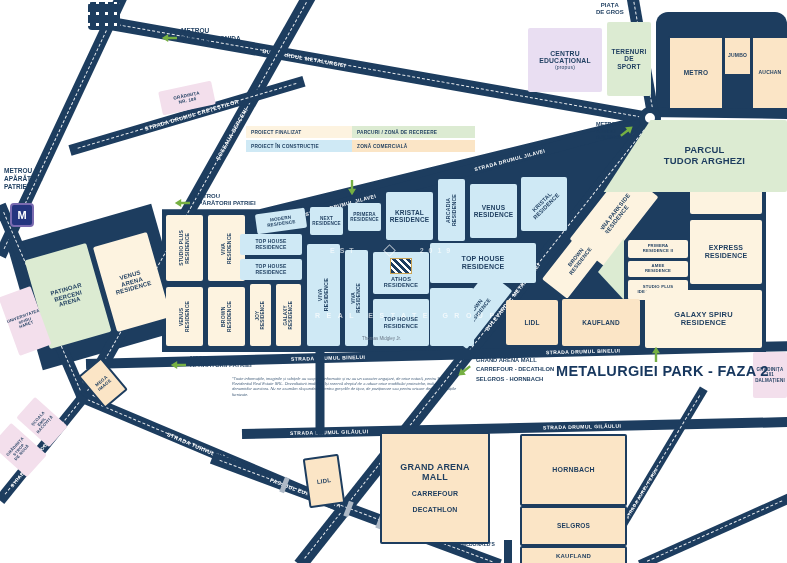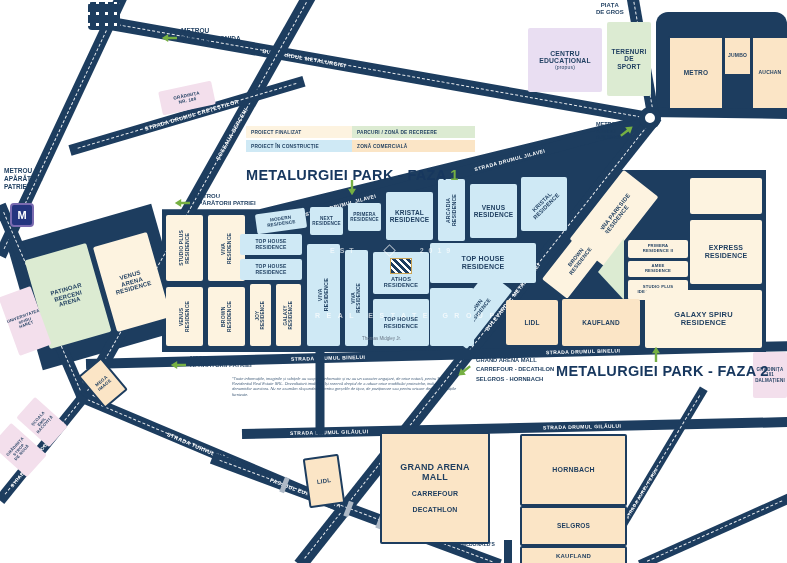--- a/index.html
+++ b/index.html
@@ -182,20 +182,22 @@
     <span>CENTRU
 EDUCAȚIONAL</span>
     <span style="font-size:5px;font-weight:400;">(propus)</span>
   </div>
   <div class="bk green" style="left:607px;top:22px;width:44px;height:74px;font-size:6.5px;"><span>TERENURI
 DE
 SPORT</span></div>
   <div class="bk comm outlined" style="left:668px;top:36px;width:52px;height:70px;font-size:6.5px;"><span>METRO</span></div>
   <div class="bk comm outlined" style="left:723px;top:36px;width:25px;height:36px;font-size:5px;"><span>JUMBO</span></div>
   <div class="bk comm outlined" style="left:751px;top:36px;width:34px;height:70px;font-size:5px;"><span>AUCHAN</span></div>
+  <div class="bk green" style="left:592px;top:120px;width:195px;height:72px;font-size:9.5px;clip-path:polygon(30% 0,100% 0,100% 100%,6% 100%);padding-left:30px;box-sizing:border-box;"><span>PARCUL
+TUDOR ARGHEZI</span></div>
 
   <div class="bk green" style="left:36px;top:250px;width:64px;height:92px;font-size:6px;transform:rotate(-16deg);"><span>PATINOAR
 BERCENI
 ARENA</span></div>
   <div class="bk cream" style="left:104px;top:238px;width:56px;height:88px;font-size:6px;transform:rotate(-16deg);"><span>VENUS
 ARENA
 RESIDENCE</span></div>
 
   <div class="bk pink" style="left:160px;top:86px;width:54px;height:24px;font-size:4.5px;transform:rotate(-12deg);"><span>GRĂDINIȚA
 NR. 186</span></div>
@@ -231,23 +233,20 @@
   <div class="chip" style="left:246px;top:140px;width:101px;background:#cfe9f5;">
       <span>PROIECT ÎN CONSTRUCȚIE</span>
     </div>
   <div class="chip" style="left:352px;top:126px;width:118px;background:#dcebd2;">
       <span>PARCURI / ZONĂ DE RECREERE</span>
     </div>
   <div class="chip" style="left:352px;top:140px;width:118px;background:#fbe5c6;">
       <span>ZONĂ COMERCIALĂ</span>
     </div>
 
-  <div class="title" style="left:246px;top:167px;">
-    <span>METALURGIEI PARK - FAZA </span><span class="num">1</span>
-  </div>
   <div class="ga" style="left:344px;top:183px;transform:rotate(90deg);">
       <svg viewBox="0 0 20 12">
         <path d="M0 4.5 h11 V1 l8 5 -8 5 V7.5 H0 z"></path>
       </svg>
     </div>
   <div class="title" style="left:556px;top:363px;"><span>METALURGIEI PARK - FAZA 2</span></div>
   <div class="ga" style="left:648px;top:349px;transform:rotate(-90deg);">
       <svg viewBox="0 0 20 12">
         <path d="M0 4.5 h11 V1 l8 5 -8 5 V7.5 H0 z"></path>
       </svg>

